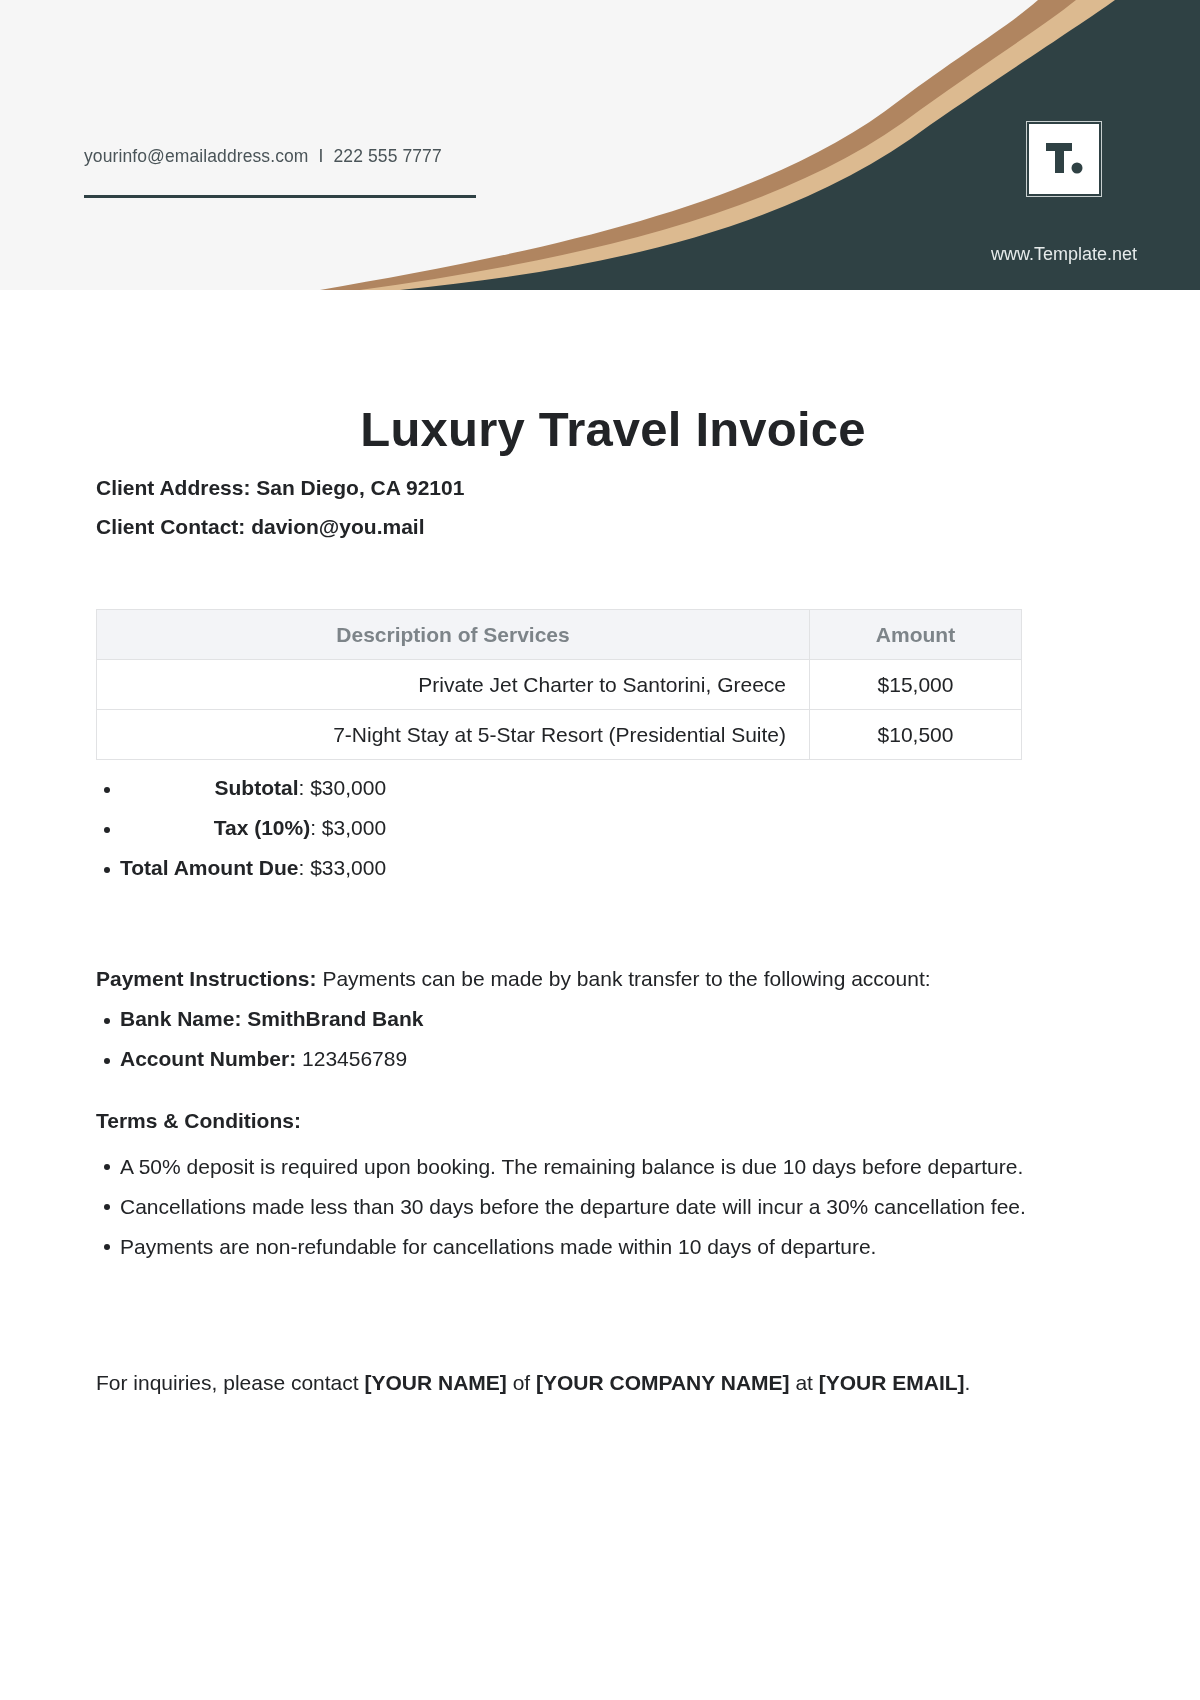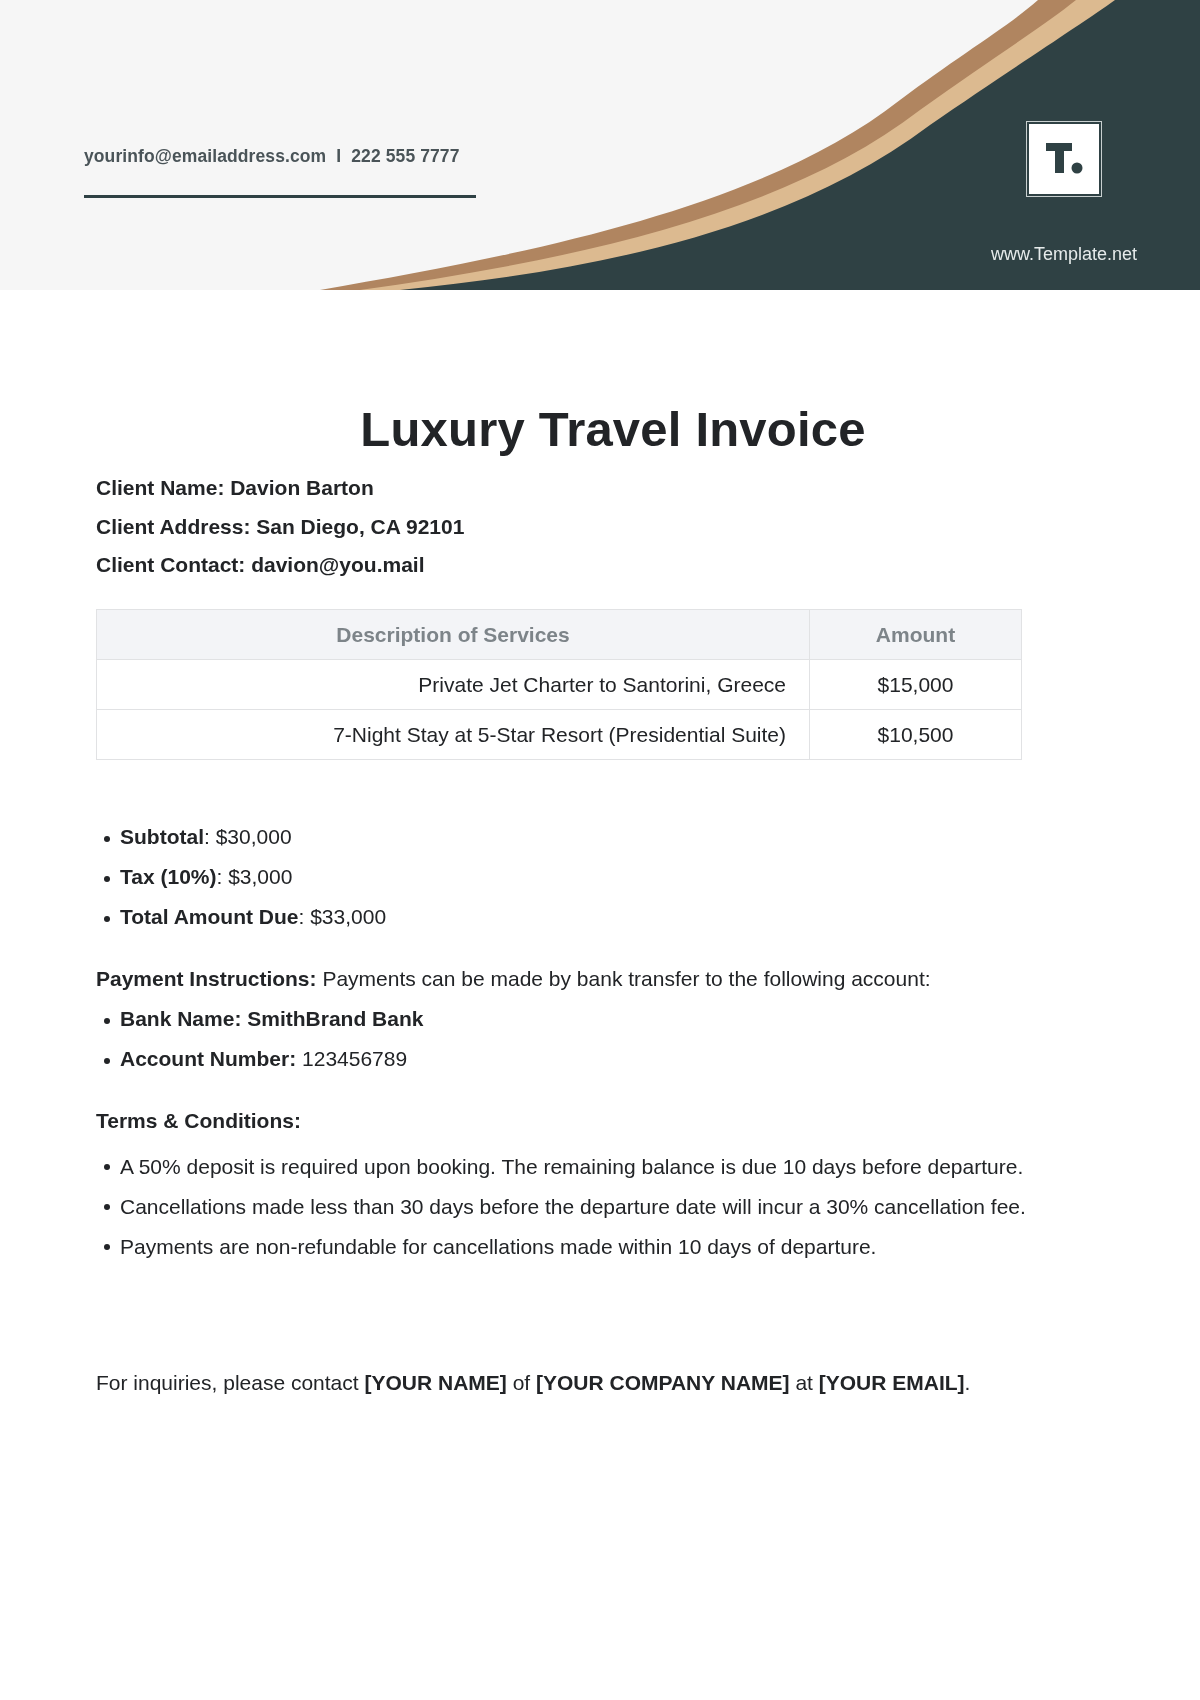--- a/index.html
+++ b/index.html
@@ -11,21 +11,20 @@
   }
   .header {
     position: absolute; left: 0; top: 0; width: 1200px; height: 290px;
     background: #f6f6f6; overflow: hidden;
   }
   .header svg.wave { position: absolute; left: 0; top: 0; }
   .contact {
     position: absolute; left: 84px; top: 146px;
     font-size: 17.5px; color: #4a5458; letter-spacing: 0.1px;
     white-space: nowrap;
-    font-weight: bold;
   }
   .contact .sep { margin: 0 10px; }
   .contact-rule {
     position: absolute; left: 84px; top: 195px; width: 392px; height: 3px;
     background: #2f4144;
   }
   .logo {
     position: absolute; left: 1026px; top: 121px; width: 76px; height: 76px;
     border: 1.5px solid #c9d0d0; box-sizing: border-box; padding: 2px;
   }
@@ -58,21 +57,21 @@
   }
   table.services td.desc { text-align: right; width: 666px; }
   table.services td.amt { text-align: center; }
   ul.bullets { list-style: none; margin: 0; padding: 0; position: absolute; left: 102px; font-size: 21px; }
   ul.bullets li { position: relative; padding-left: 18px; height: 40px; line-height: 28px; }
   ul.bullets li::before {
     content: ""; position: absolute; left: 2px; top: 13px; width: 6px; height: 6px;
     border-radius: 50%; background: #222427;
   }
   .b { font-weight: 700; }
-  .totals { top: 823px; }
+  .totals { top: 774px; text-align: right; }
   .para { position: absolute; left: 96px; font-size: 21px; line-height: 28px; }
   .payment-intro { top: 965px; }
   .payment-list { top: 1005px; }
   .terms-title { top: 1107px; font-weight: 700; }
   ul.terms { top: 1147px; width: 972px; }
   ul.terms li { height: auto; line-height: 40px; text-align: justify; padding-left: 18px; }
   ul.terms li::before { top: 17px; }
   .footer-note { top: 1369px; }
 </style>
 </head>
@@ -98,21 +97,20 @@
         <circle cx="48" cy="44" r="5.5" fill="#2f4144"></circle>
       </svg>
     </div>
   </div>
   <div class="site">www.Template.net</div>
 </div>
 
 <h1 class="title">Luxury Travel Invoice</h1>
 
 <div class="client">
-  <div><span>Client Name</span>: <span>Davion Barton</span></div>
   <div><span>Client Address</span>: <span>San Diego, CA 92101</span></div>
   <div><span>Client Contact</span>: <span>davion@you.mail</span></div>
 </div>
 
 <table class="services">
   <thead>
     <tr>
       <th>Description of Services</th>
       <th>Amount</th>
     </tr>

